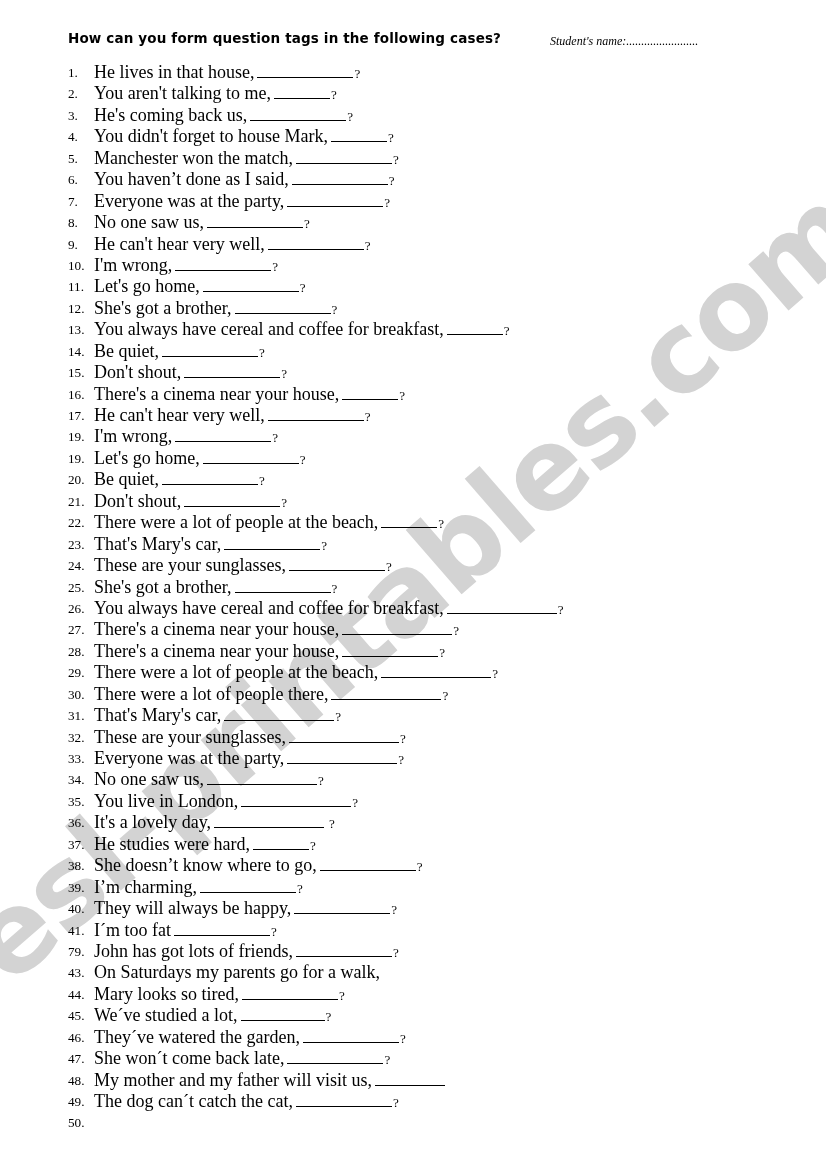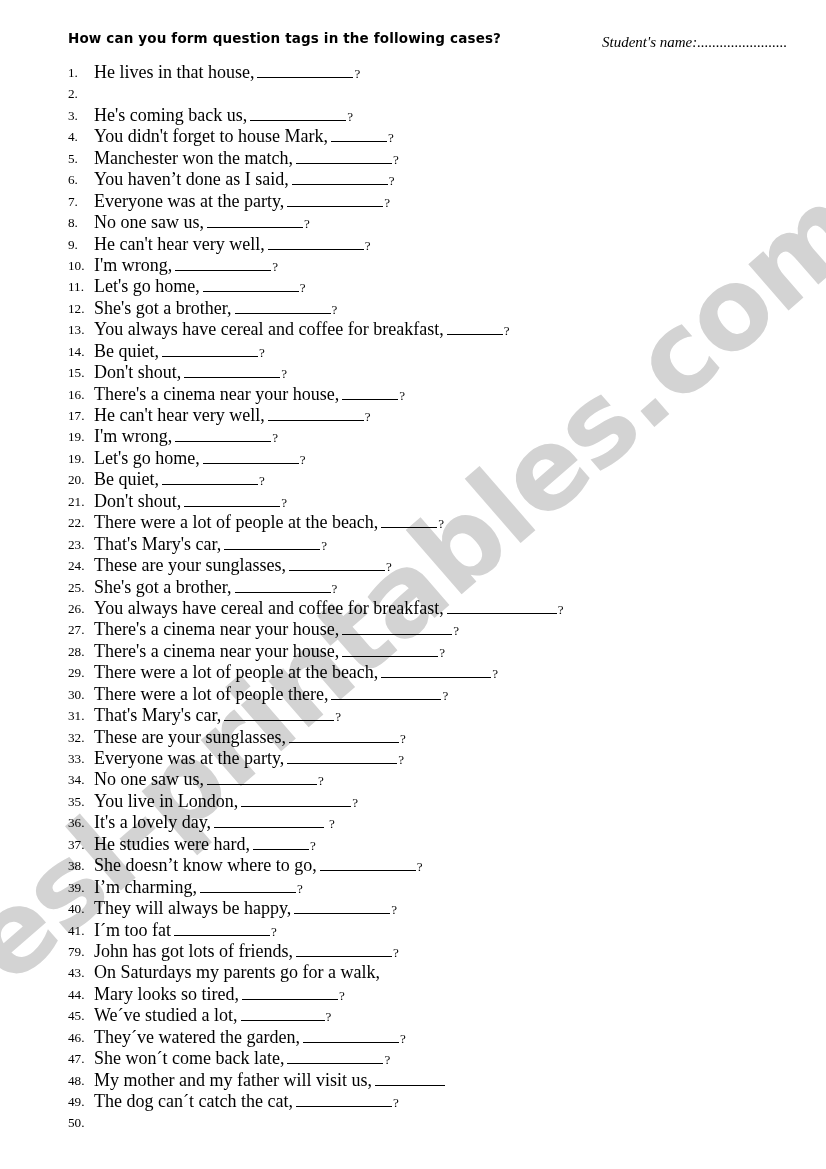--- a/index.html
+++ b/index.html
@@ -49,25 +49,25 @@
     top: 0;
     font-family: "DejaVu Sans", sans-serif;
     font-weight: bold;
     font-size: 13.5px;
     letter-spacing: 0.15px;
     color: #000000;
     white-space: nowrap;
   }
   .student-name {
     position: absolute;
-    left: 602px;
+    left: 550px;
     top: 4px;
     font-family: "Liberation Serif", serif;
     font-style: italic;
-    font-size: 15px;
+    font-size: 12px;
     color: #000000;
     white-space: nowrap;
   }
 
   
   .qlist {
     position: absolute;
     left: 0;
     top: 62px;
     width: 826px;
@@ -127,20 +127,21 @@
     <div class="student-name">Student's name:........................</div>
   </div>
 
   <ol class="qlist">
       <li class="qitem">
         <span class="qnum">1.</span>
         <span class="qbody"><span class="qtext">He lives in that house,</span><span class="blank" style="width: 96px;"></span><span class="qmark">?</span></span>
       </li>
       <li class="qitem">
         <span class="qnum">2.</span>
+        <span class="qbody"><span class="qtext">You aren't talking to me,</span><span class="blank" style="width: 56px;"></span><span class="qmark">?</span></span>
       </li>
       <li class="qitem">
         <span class="qnum">3.</span>
         <span class="qbody"><span class="qtext">He's coming back us,</span><span class="blank" style="width: 96px;"></span><span class="qmark">?</span></span>
       </li>
       <li class="qitem">
         <span class="qnum">4.</span>
         <span class="qbody"><span class="qtext">You didn't forget to house Mark,</span><span class="blank" style="width: 56px;"></span><span class="qmark">?</span></span>
       </li>
       <li class="qitem">

